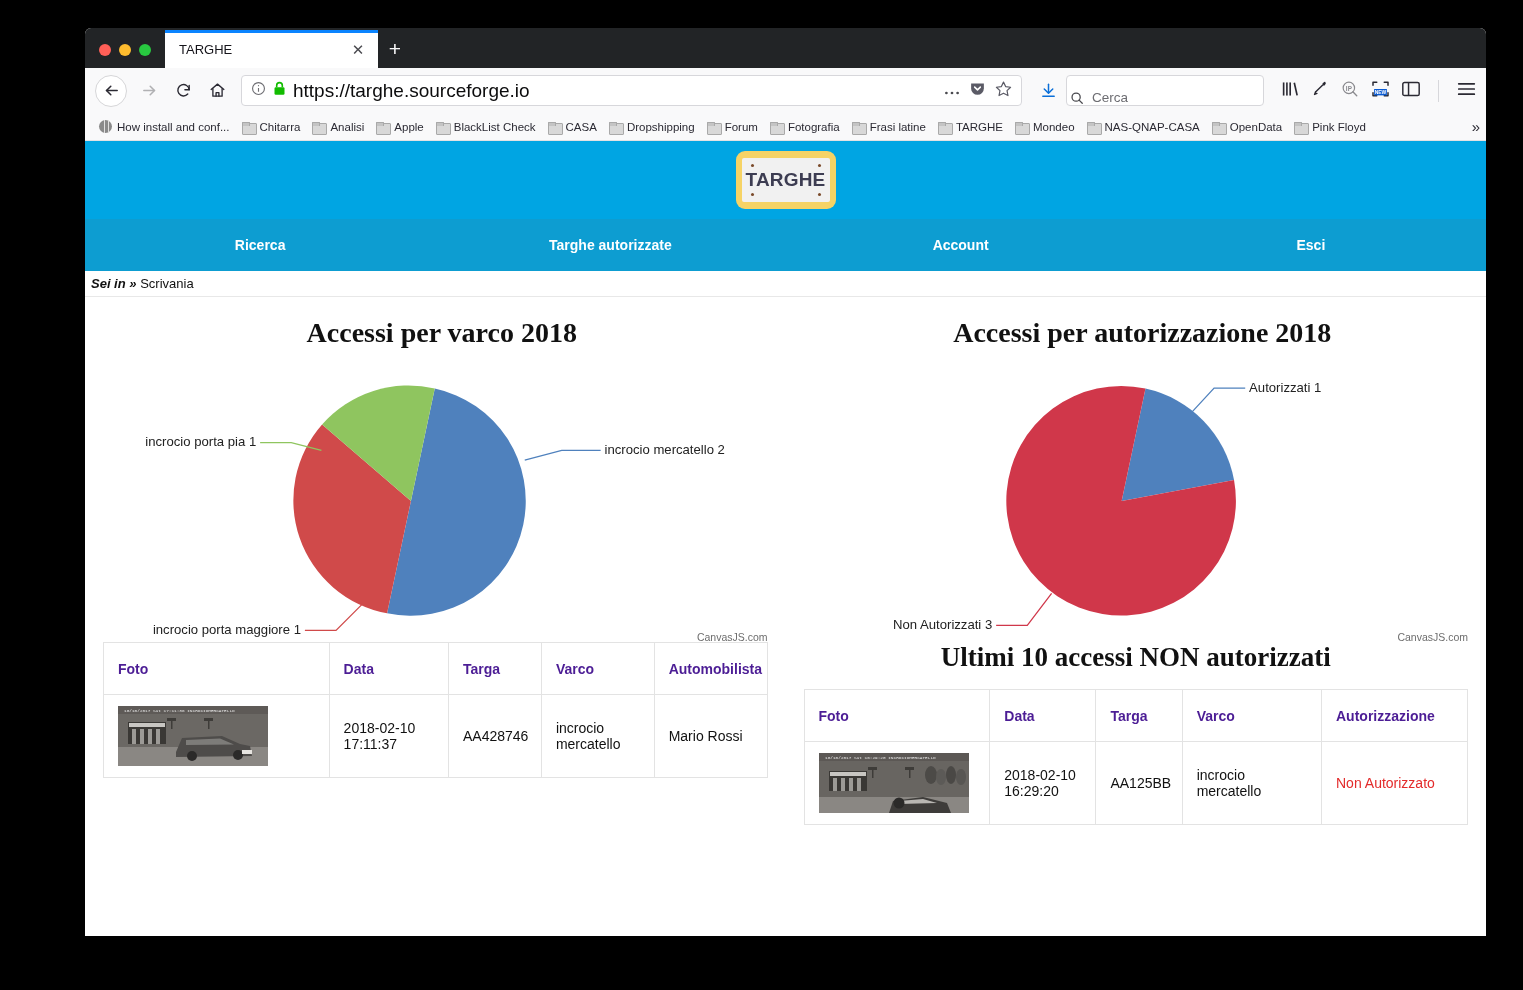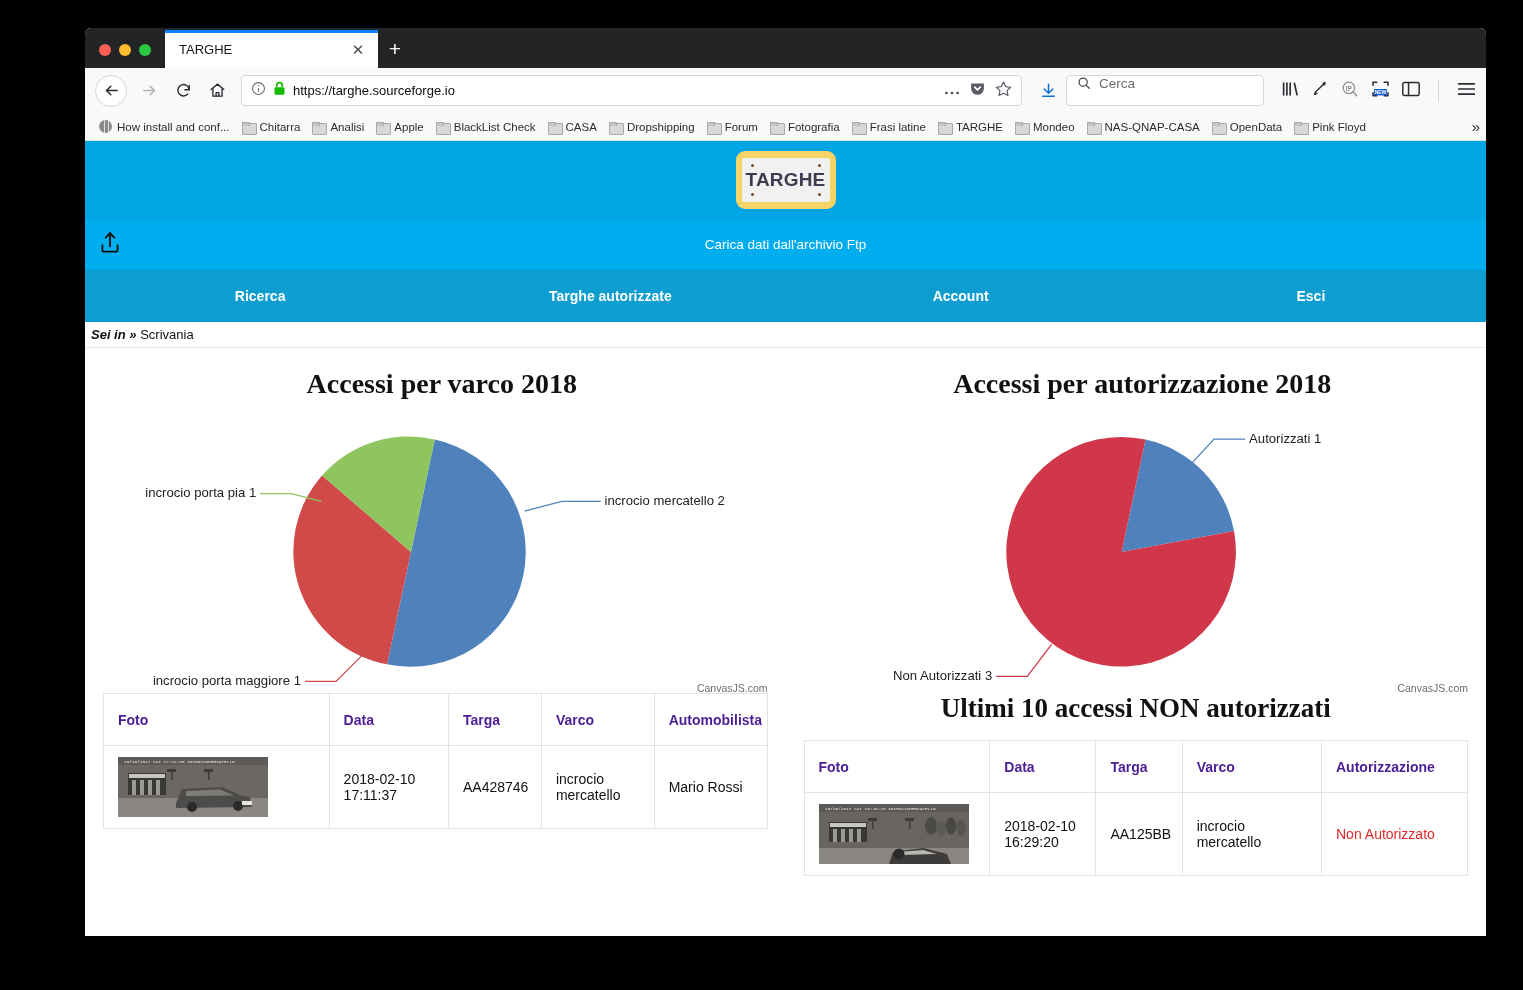--- a/index.html
+++ b/index.html
@@ -96,31 +96,31 @@
     margin: 0 8px 0 6px;
     background: #ffffff;
     border: 1px solid #d7d7db;
     border-radius: 4px;
     display: flex; align-items: center;
     padding: 0 6px 0 9px;
     gap: 7px;
   }
   .url-text {
     flex:1;
-    font-size: 13px; color: #0c0c0d;
+    font-size: 19px; color: #0c0c0d;
     white-space: nowrap; overflow:hidden;
   }
   .url-right { display:flex; align-items:center; gap: 9px; padding-right:3px;}
   .searchbar {
     width: 198px; height: 31px;
     background: #ffffff;
     border: 1px solid #d7d7db;
     border-radius: 4px;
-    display:flex; align-items:flex-start; gap: 8px;
-    padding: 0 10px;
+    display:flex; align-items:flex-end; gap: 8px;
+    padding: 0 3px;
     margin-right: 6px;
   }
   .searchbar .ph { font-size: 13.5px; color: #6d6d72; }
   .toolbar-icons { display:flex; align-items:center; gap: 12px; padding-left: 10px;}
   .tb-sep { width:1px; height:22px; background:#d7d7db; margin: 0 6px; }
 
   
   .bookmarks {
     height: 28px;
     background: #f9f9fa;
@@ -480,30 +480,20 @@
         <div class="plate-inner">
           <span class="plate-rivet" style="left:9px;top:6px;"></span>
           <span class="plate-rivet" style="right:9px;top:6px;"></span>
           <span class="plate-rivet" style="left:9px;bottom:6px;"></span>
           <span class="plate-rivet" style="right:9px;bottom:6px;"></span>
           <span class="plate-txt">TARGHE</span>
         </div>
       </div>
     </div>
 
-    <div class="upload-bar">
-      <span class="upload-ico">
-        <svg width="26" height="26" viewBox="0 0 24 24" fill="none" stroke="#111" stroke-width="1.7" stroke-linecap="round" stroke-linejoin="round">
-              <path d="M5 14v5a1 1 0 0 0 1 1h12a1 1 0 0 0 1-1v-5"></path>
-              <line x1="12" y1="3" x2="12" y2="15"></line>
-              <polyline points="8,7 12,3 16,7"></polyline>
-            </svg>
-      </span>
-      <span class="label">Carica dati dall'archivio Ftp</span>
-    </div>
 
     <div class="navmenu">
       <a href="#">Ricerca</a>
       <a href="#">Targhe autorizzate</a>
       <a href="#">Account</a>
       <a href="#">Esci</a>
     </div>
 
     <div class="breadcrumb">
       <span class="you">Sei in »</span>&nbsp;<span>Scrivania</span>

